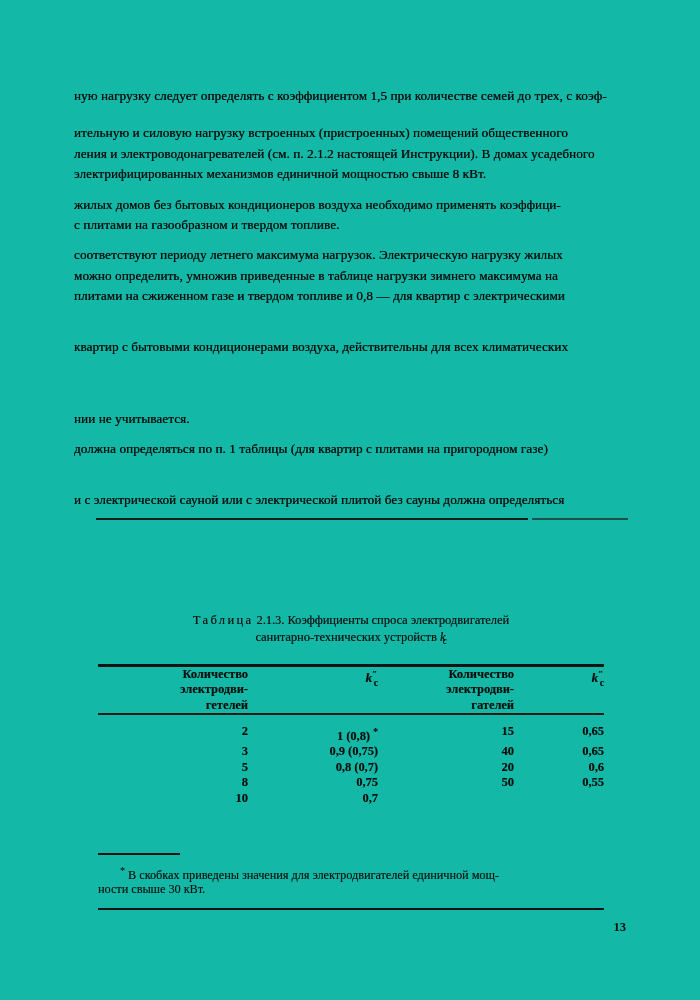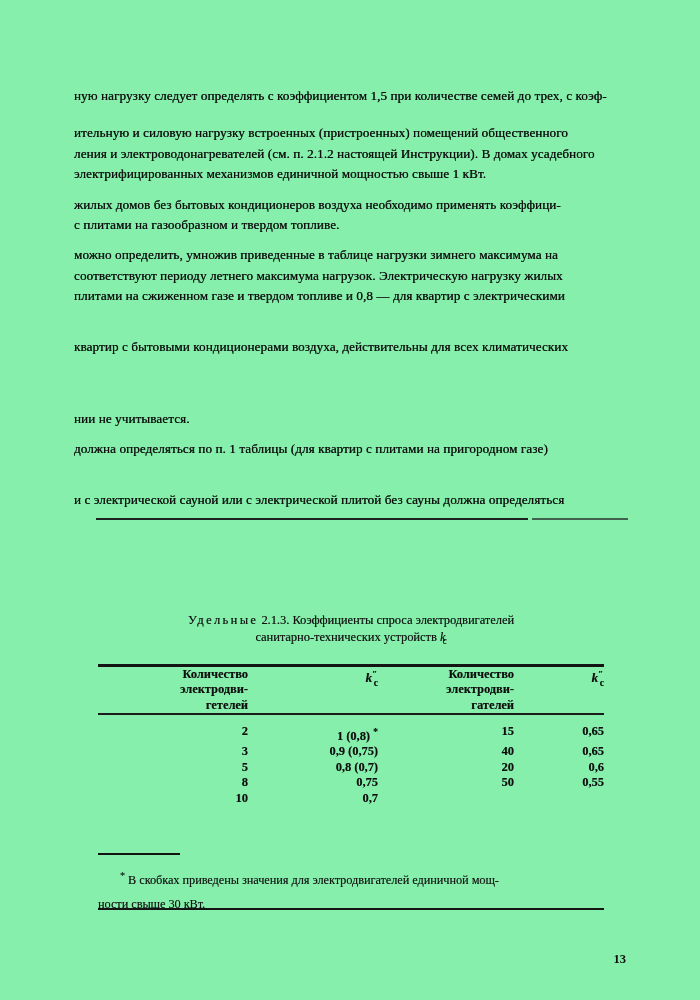--- a/index.html
+++ b/index.html
@@ -4,21 +4,21 @@
 <style>
   html, body {
     margin: 0;
     padding: 0;
     background: #ffffff;
   }
   .page {
     position: relative;
     width: 700px;
     height: 1000px;
-    background: #86efac;
+    background: #14b8a6;
     overflow: hidden;
     font-family: "Liberation Serif", "DejaVu Serif", serif;
     color: #0b0b0b;
   }
 
   
   .body-text {
     position: absolute;
     left: 74px;
     top: 86px;
@@ -160,42 +160,42 @@
     width: 82px;
     height: 2px;
     background: #121212;
   }
   .footnote {
     position: absolute;
     left: 98px;
     top: 864px;
     width: 506px;
     font-size: 12.2px;
-    line-height: 24px;
+    line-height: 14px;
     color: #101010;
     text-shadow: 0.28px 0 0 rgba(0,0,0,0.42);
   }
   .footnote .fn-l1 { display: block; text-indent: 22px; white-space: nowrap; }
   .footnote .fn-l2 { display: block; white-space: nowrap; }
   .footnote .fn-star { vertical-align: super; font-size: 10px; }
 
   .bottom-rule {
     position: absolute;
     left: 98px;
     top: 908px;
     width: 506px;
     height: 2.2px;
     background: #141414;
   }
 
   
   .page-num {
     position: absolute;
     right: 74px;
-    top: 952px;
+    top: 920px;
     font-size: 12.6px;
     font-weight: bold;
     color: #0c0c0c;
   }
 </style>
 </head>
 <body>
 
 <div class="page">
 
@@ -203,35 +203,35 @@
 
     <div class="para">
       <span class="line">ную нагрузку следует определять с коэффициентом 1,5 при количестве семей до трех, с коэф-</span>
     </div>
 
     <div class="gap-md"></div>
 
     <div class="para">
       <span class="line">ительную и силовую нагрузку встроенных (пристроенных) помещений общественного</span>
       <span class="line">ления и электроводонагревателей (см. п. 2.1.2 настоящей Инструкции). В домах усадебного</span>
-      <span class="line">электрифицированных механизмов единичной мощностью свыше 1 кВт.</span>
+      <span class="line">электрифицированных механизмов единичной мощностью свыше 8 кВт.</span>
     </div>
 
     <div class="gap-sm"></div>
 
     <div class="para">
       <span class="line">жилых домов без бытовых кондиционеров воздуха необходимо применять коэффици-</span>
       <span class="line">с плитами на газообразном и твердом топливе.</span>
     </div>
 
     <div class="gap-sm"></div>
 
     <div class="para">
+      <span class="line">соответствуют периоду летнего максимума нагрузок. Электрическую нагрузку жилых</span>
       <span class="line">можно определить, умножив приведенные в таблице нагрузки зимнего максимума на</span>
-      <span class="line">соответствуют периоду летнего максимума нагрузок. Электрическую нагрузку жилых</span>
       <span class="line">плитами на сжиженном газе и твердом топливе и 0,8 — для квартир с электрическими</span>
     </div>
 
     <div class="gap-xl"></div>
 
     <div class="para">
       <span class="line">квартир с бытовыми кондиционерами воздуха, действительны для всех климатических</span>
     </div>
 
     <div class="gap-lg"></div>
@@ -255,21 +255,21 @@
       <span class="line">и с электрической сауной или с электрической плитой без сауны должна определяться</span>
     </div>
 
   </div>
 
   <div class="divider"></div>
 
   <div class="table-wrap">
 
     <div class="tbl-title">
-      <span class="tb-word">Удельные</span>
+      <span class="tb-word">Таблица</span>
       <span>2.1.3.</span>
       <span>Коэффициенты спроса электродвигателей</span>
       <span class="ttl-line2">
         <span>санитарно-технических устройств</span>
         <span class="kc"><em>k</em><sub>c</sub></span>
       </span>
     </div>
 
     <div class="rule rule-head"></div>
 

